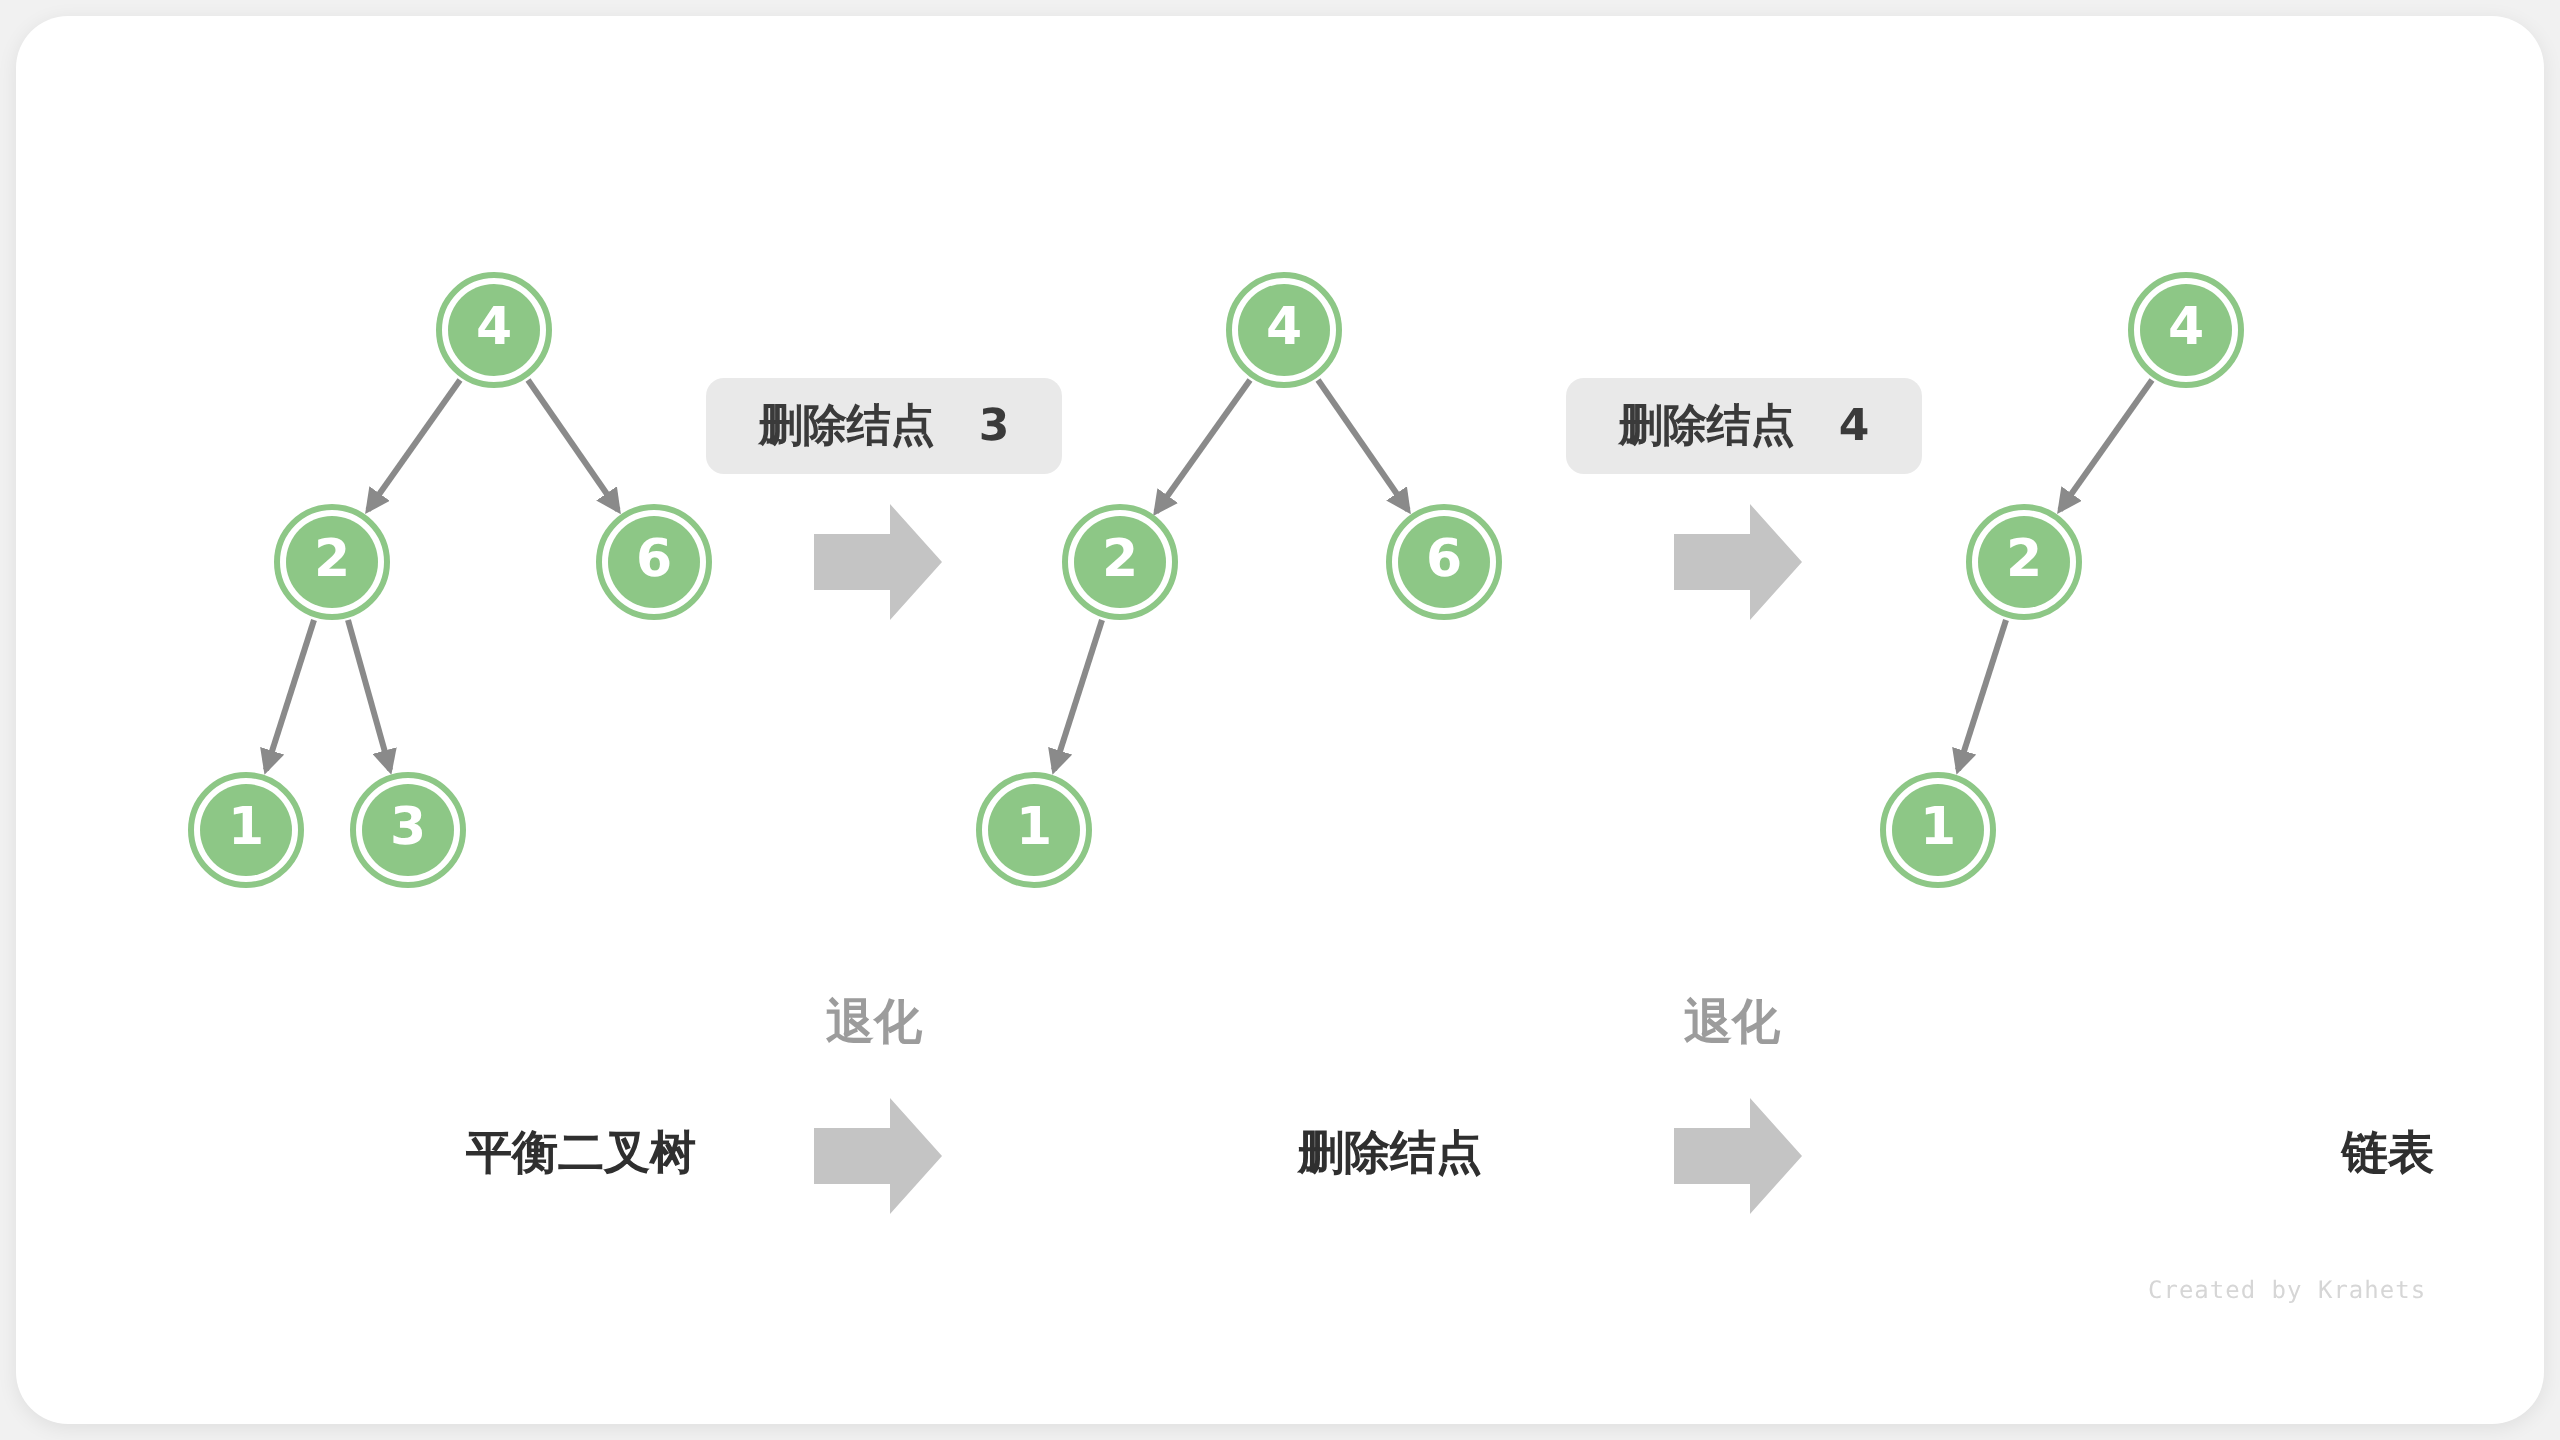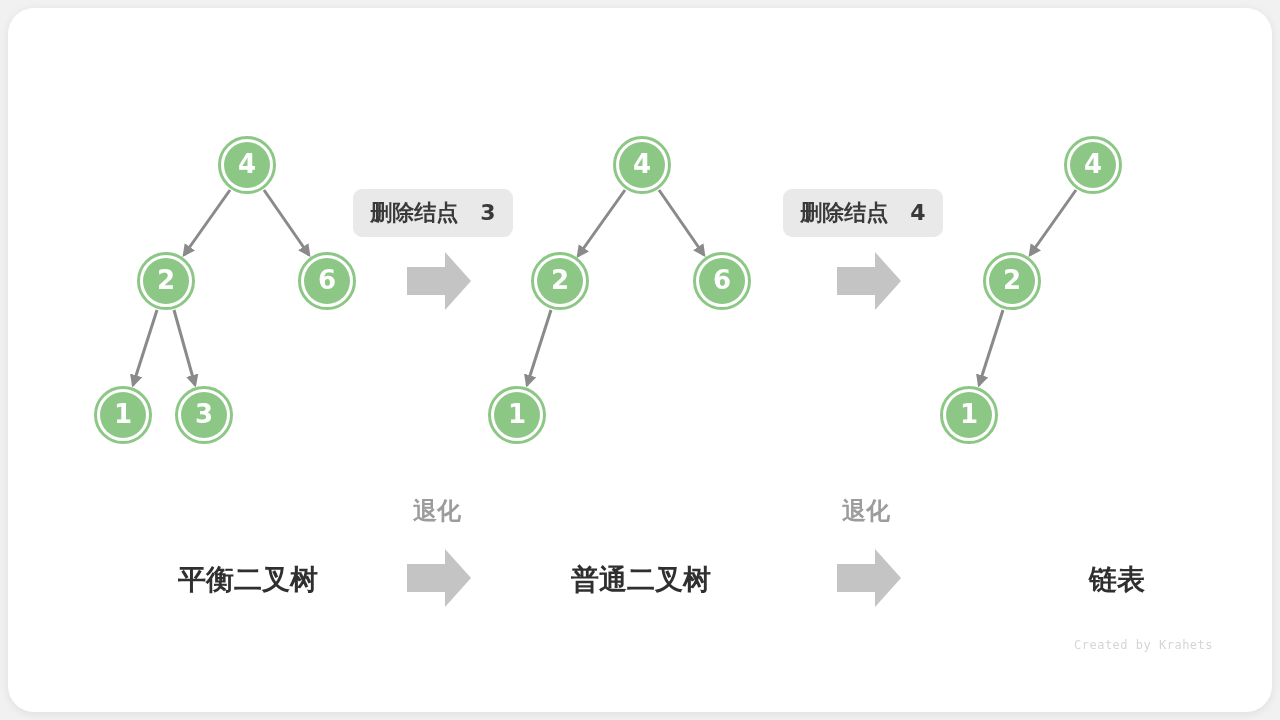--- a/index.html
+++ b/index.html
@@ -48,35 +48,35 @@
     border-radius: 50%;
     background: var(--node-green);
     color: #ffffff;
     display: flex; align-items: center; justify-content: center;
     font-size: 26px;
     font-weight: bold;
     padding-bottom: 2px;
   }
   .badge {
     position: absolute;
-    width: 160px; height: 48px;
+    width: 178px; height: 48px;
     background: var(--badge-bg);
     border-radius: 9px;
     display: flex; align-items: center; justify-content: center;
     font-size: 22px;
     font-weight: bold;
     color: var(--badge-text);
     white-space: pre;
   }
   .stage-label {
     position: absolute;
     top: 561px;
     width: 200px;
-    text-align: center;
-    font-size: 28px;
+    text-align: right;
+    font-size: 23px;
     font-weight: bold;
     color: var(--label-dark);
   }
   .transition-label {
     position: absolute;
     top: 495px;
     width: 100px;
     text-align: center;
     font-size: 24px;
     font-weight: bold;
@@ -159,20 +159,20 @@
     <div class="node-inner">2</div>
   </div>
   <div class="node" style="left:940px;top:386px">
     <div class="node-inner">1</div>
   </div>
 
   <div class="badge" style="left:353px;top:189px">删除结点　3</div>
   <div class="badge" style="left:783px;top:189px">删除结点　4</div>
 
   <div class="stage-label" style="left:148px">平衡二叉树</div>
-  <div class="stage-label" style="left:541px">普通二叉树</div>
+  <div class="stage-label" style="left:541px">删除结点</div>
   <div class="stage-label" style="left:1017px">链表</div>
 
   <div class="transition-label" style="left:387px">退化</div>
   <div class="transition-label" style="left:816px">退化</div>
 
   <div class="watermark">Created by Krahets</div>
 </div>
 
 </body></html>

